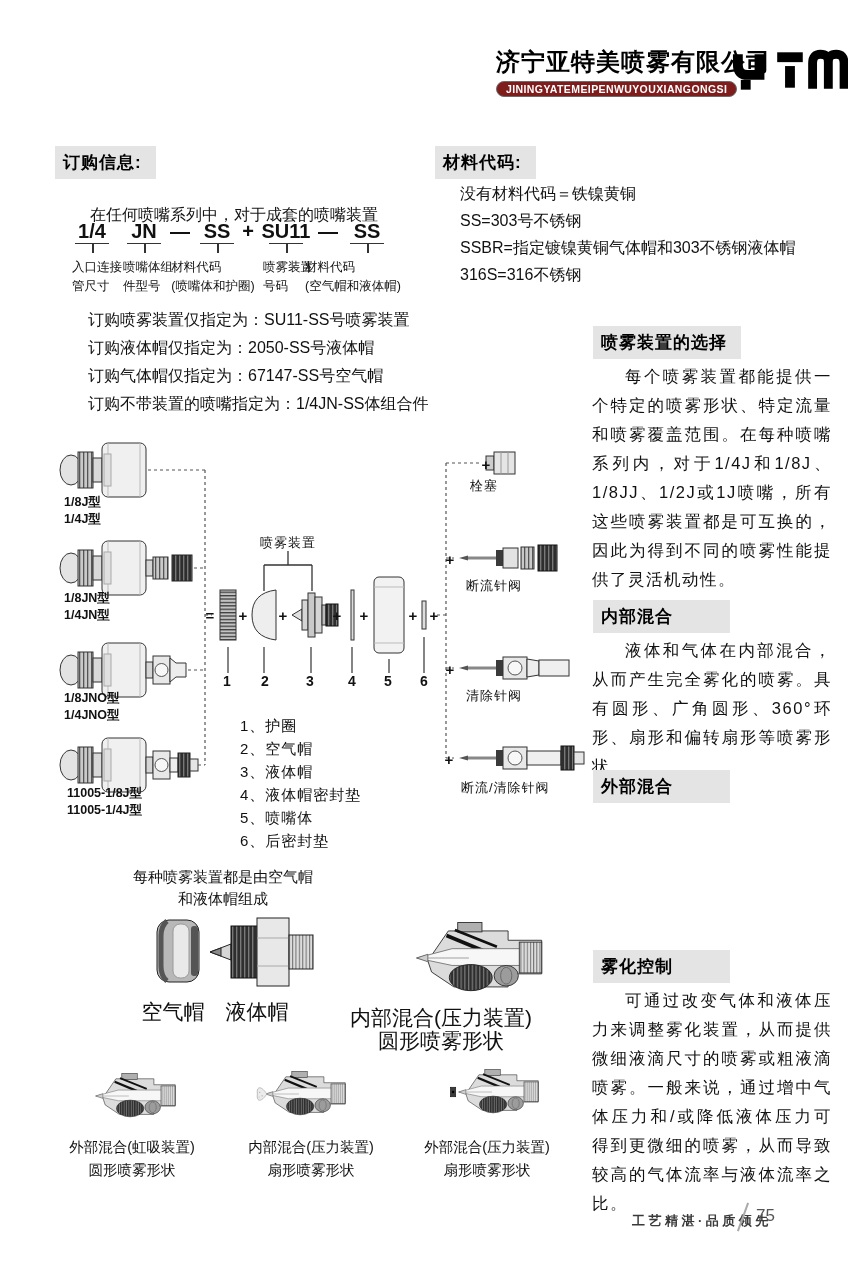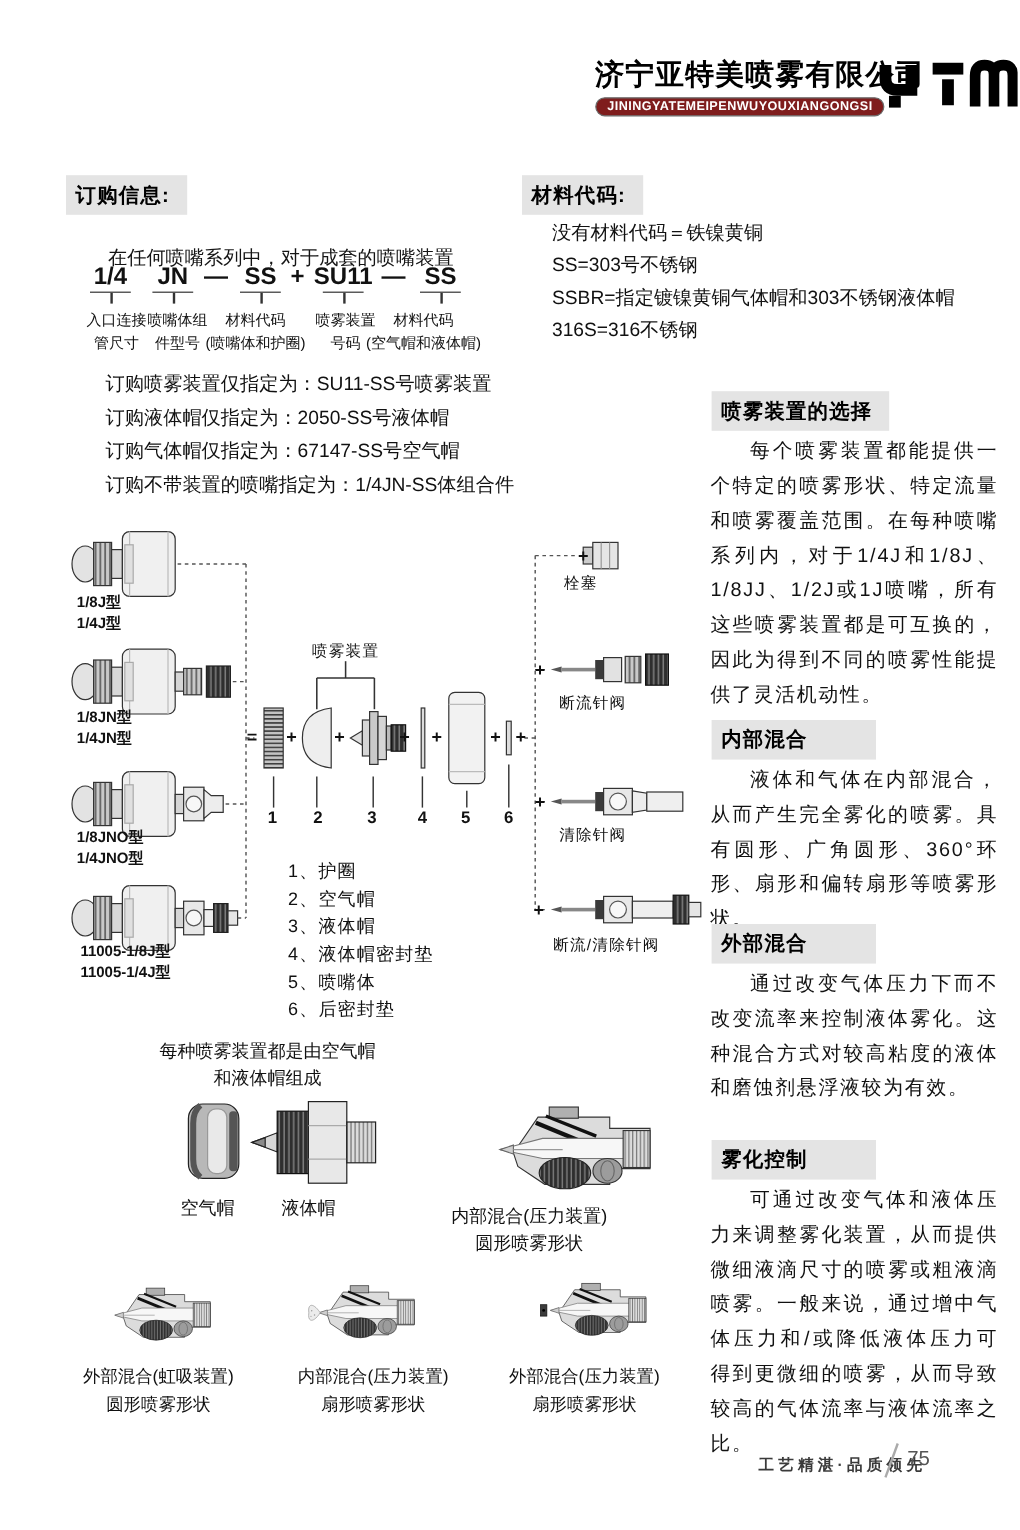--- a/index.html
+++ b/index.html
@@ -21,32 +21,32 @@
   }
   .sec-title.wide { min-width:137px; }
   .plain { position:absolute; font-size:16px; color:#141414; white-space:nowrap;margin-top:20px; }
   .order-line { position:absolute; left:88px; font-size:16px; white-space:nowrap; color:#111; }
   .mat-line { position:absolute; left:460px; font-size:16px; white-space:nowrap; color:#111; }
   .tok { position:absolute; transform:translateX(-50%); font-weight:bold; font-size:20px; color:#111;
          font-family:"Liberation Sans", sans-serif; top:220px; }
   .tick { position:absolute; top:243px; width:34px; height:10px; transform:translateX(-50%);
           border-top:1.6px solid #333; }
   .tick::after { content:""; position:absolute; left:50%; top:0; width:1.6px; height:9px; background:#333; }
-  .code-label { position:absolute; top:258px; transform:translateX(-50%); text-align:center;
+  .code-label { position:absolute; top:258px; transform:translateX(-50%); text-align:left;
                 font-size:12.5px; line-height:19px; white-space:nowrap; color:#111; }
   .body-text { position:absolute; left:592px; width:240px; font-size:16.5px; line-height:29px;
                text-align:justify; text-indent:2em; letter-spacing:1.5px; color:#111; }
   .op { position:absolute; transform:translate(-50%,-50%); font-weight:bold; font-size:15px; color:#111; }
   .pnum { position:absolute; transform:translate(-50%,-50%); font-weight:bold; font-size:14px; color:#111; }
   .nozzle-label { position:absolute; font-size:12.5px; font-weight:bold; white-space:nowrap; color:#111; }
   .acc-label { position:absolute; font-size:13px; letter-spacing:1px; white-space:nowrap; color:#111; }
   .parts-item { position:absolute; left:240px; font-size:15px; letter-spacing:1px; white-space:nowrap; color:#111; }
   .cap-caption { position:absolute; left:118px; top:866px; width:210px; text-align:center;
                  font-size:15px; line-height:22px; color:#111; }
-  .img-label { position:absolute; transform:translateX(-50%); font-size:15px; white-space:nowrap; color:#111; }
+  .img-label { position:absolute; transform:translateX(-50%); font-size:21px; white-space:nowrap; color:#111; }
   .img-label.sm { font-size:14.5px; }
   .footer-slogan { position:absolute; left:632px; top:1212px; font-size:13px; font-weight:bold;
                    letter-spacing:3.5px; color:#3a3a3a; white-space:nowrap; }
   .footer-slash { position:absolute; left:742px; top:1202px; width:2px; height:30px; background:#aaa;
                   transform:rotate(20deg); }
   .footer-page { position:absolute; left:756px; top:1206px; font-size:17px; color:#555; }
   .bracket-label { position:absolute; transform:translateX(-50%); font-size:13px; letter-spacing:1px;
                    white-space:nowrap; color:#111; }
 </style>
 </head>
@@ -188,21 +188,20 @@
   <div class="mat-line" style="top:238px;">SSBR=指定镀镍黄铜气体帽和303不锈钢液体帽</div>
   <div class="mat-line" style="top:265px;">316S=316不锈钢</div>
 
   <div class="sec-title" style="left:593px; top:326px;">喷雾装置的选择</div>
   <div class="body-text" style="top:362px;">每个喷雾装置都能提供一个特定的喷雾形状、特定流量和喷雾覆盖范围。在每种喷嘴系列内，对于1/4J和1/8J、1/8JJ、1/2J或1J喷嘴，所有这些喷雾装置都是可互换的，因此为得到不同的喷雾性能提供了灵活机动性。</div>
 
   <div class="sec-title wide" style="left:593px; top:600px;">内部混合</div>
   <div class="body-text" style="top:636px;">液体和气体在内部混合，从而产生完全雾化的喷雾。具有圆形、广角圆形、360°环形、扇形和偏转扇形等喷雾形状。</div>
 
   <div class="sec-title wide" style="left:593px; top:770px;">外部混合</div>
-  <div class="body-text" style="top:806px;">通过改变气体压力下而不改变流率来控制液体雾化。这种混合方式对较高粘度的液体和磨蚀剂悬浮液较为有效。</div>
 
   <div class="sec-title wide" style="left:593px; top:950px;">雾化控制</div>
   <div class="body-text" style="top:986px;">可通过改变气体和液体压力来调整雾化装置，从而提供微细液滴尺寸的喷雾或粗液滴喷雾。一般来说，通过增中气体压力和/或降低液体压力可得到更微细的喷雾，从而导致较高的气体流率与液体流率之比。</div>
 
   <svg class="abs" style="left:55px; top:425px;" width="540" height="410" viewBox="0 0 540 410">
     <use href="#nozzleBase" transform="translate(3,45)"></use>
     <g transform="translate(3,143)">
         <use href="#nozzleBase"></use>
         <use href="#extJN"></use>
       </g>

